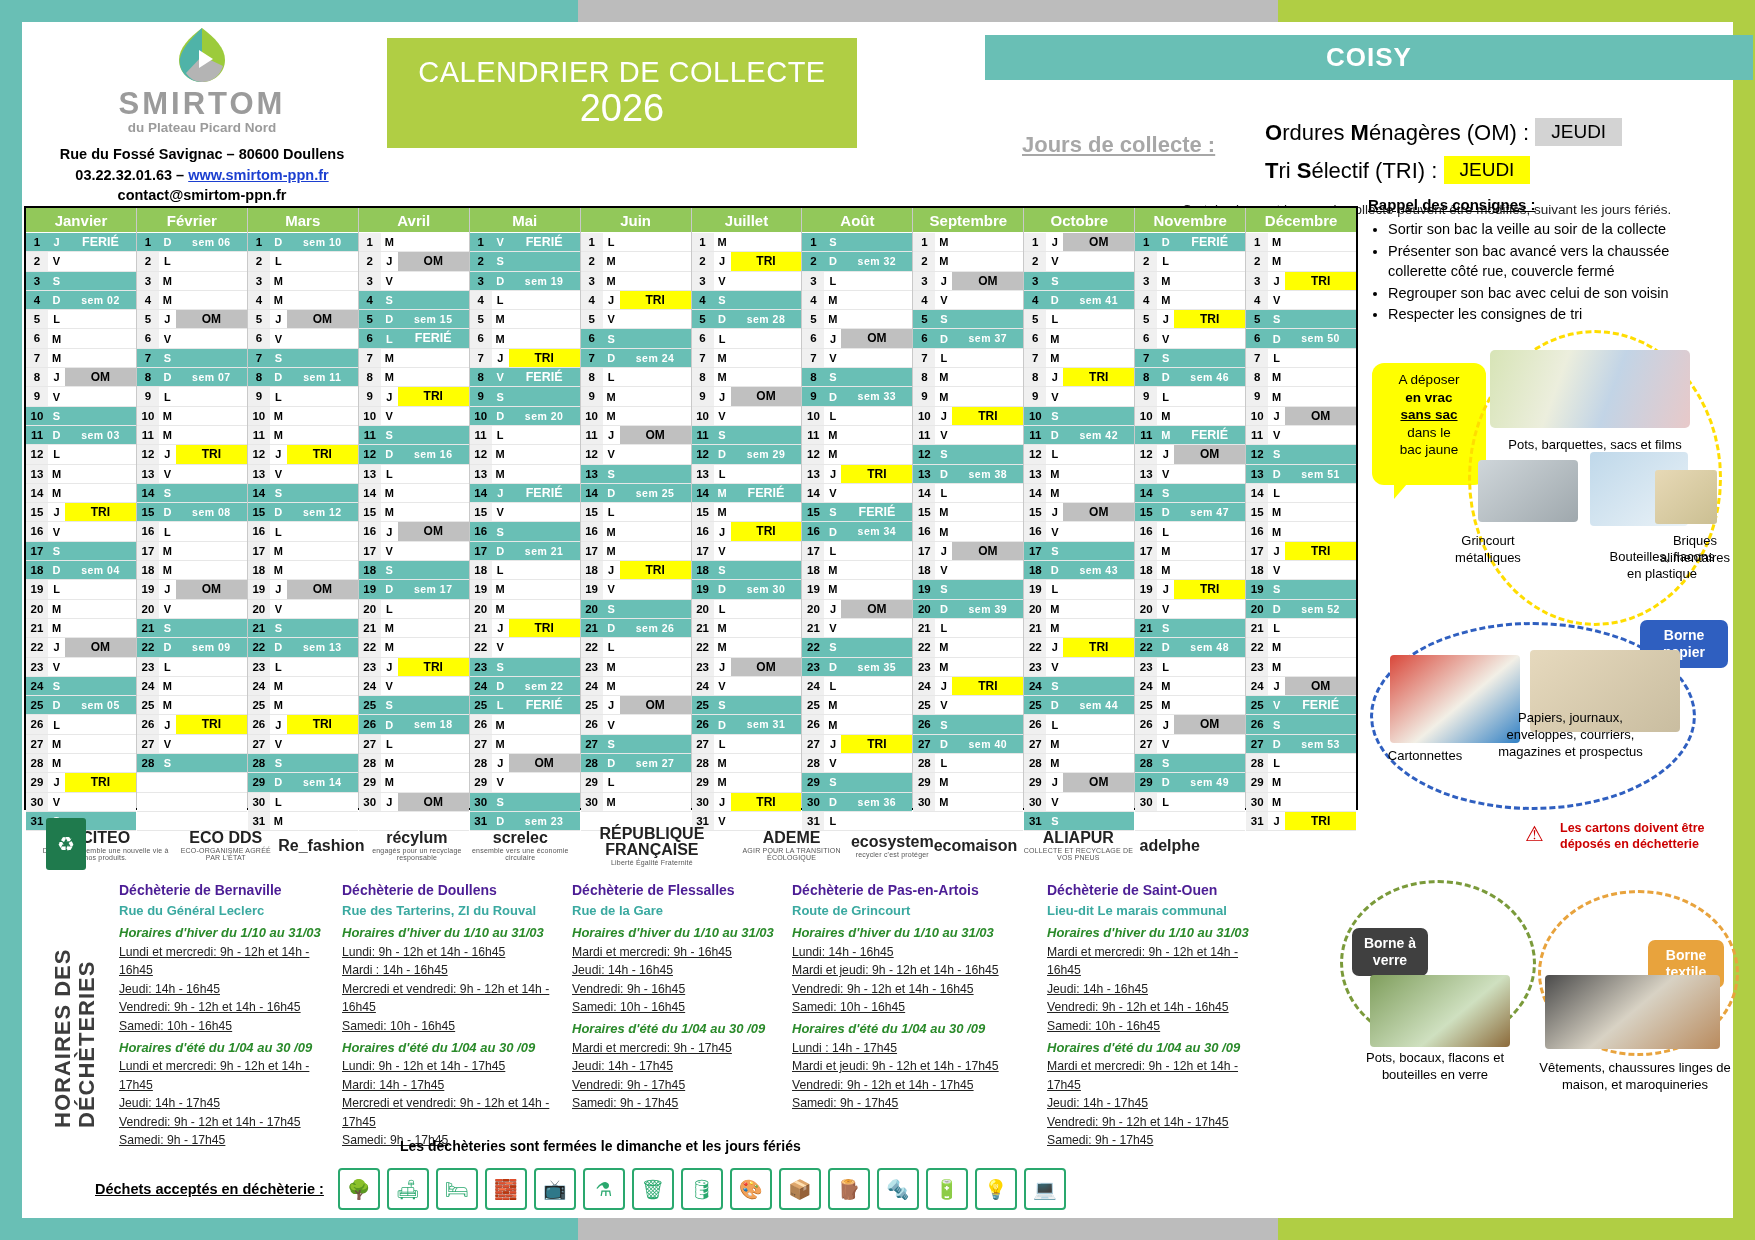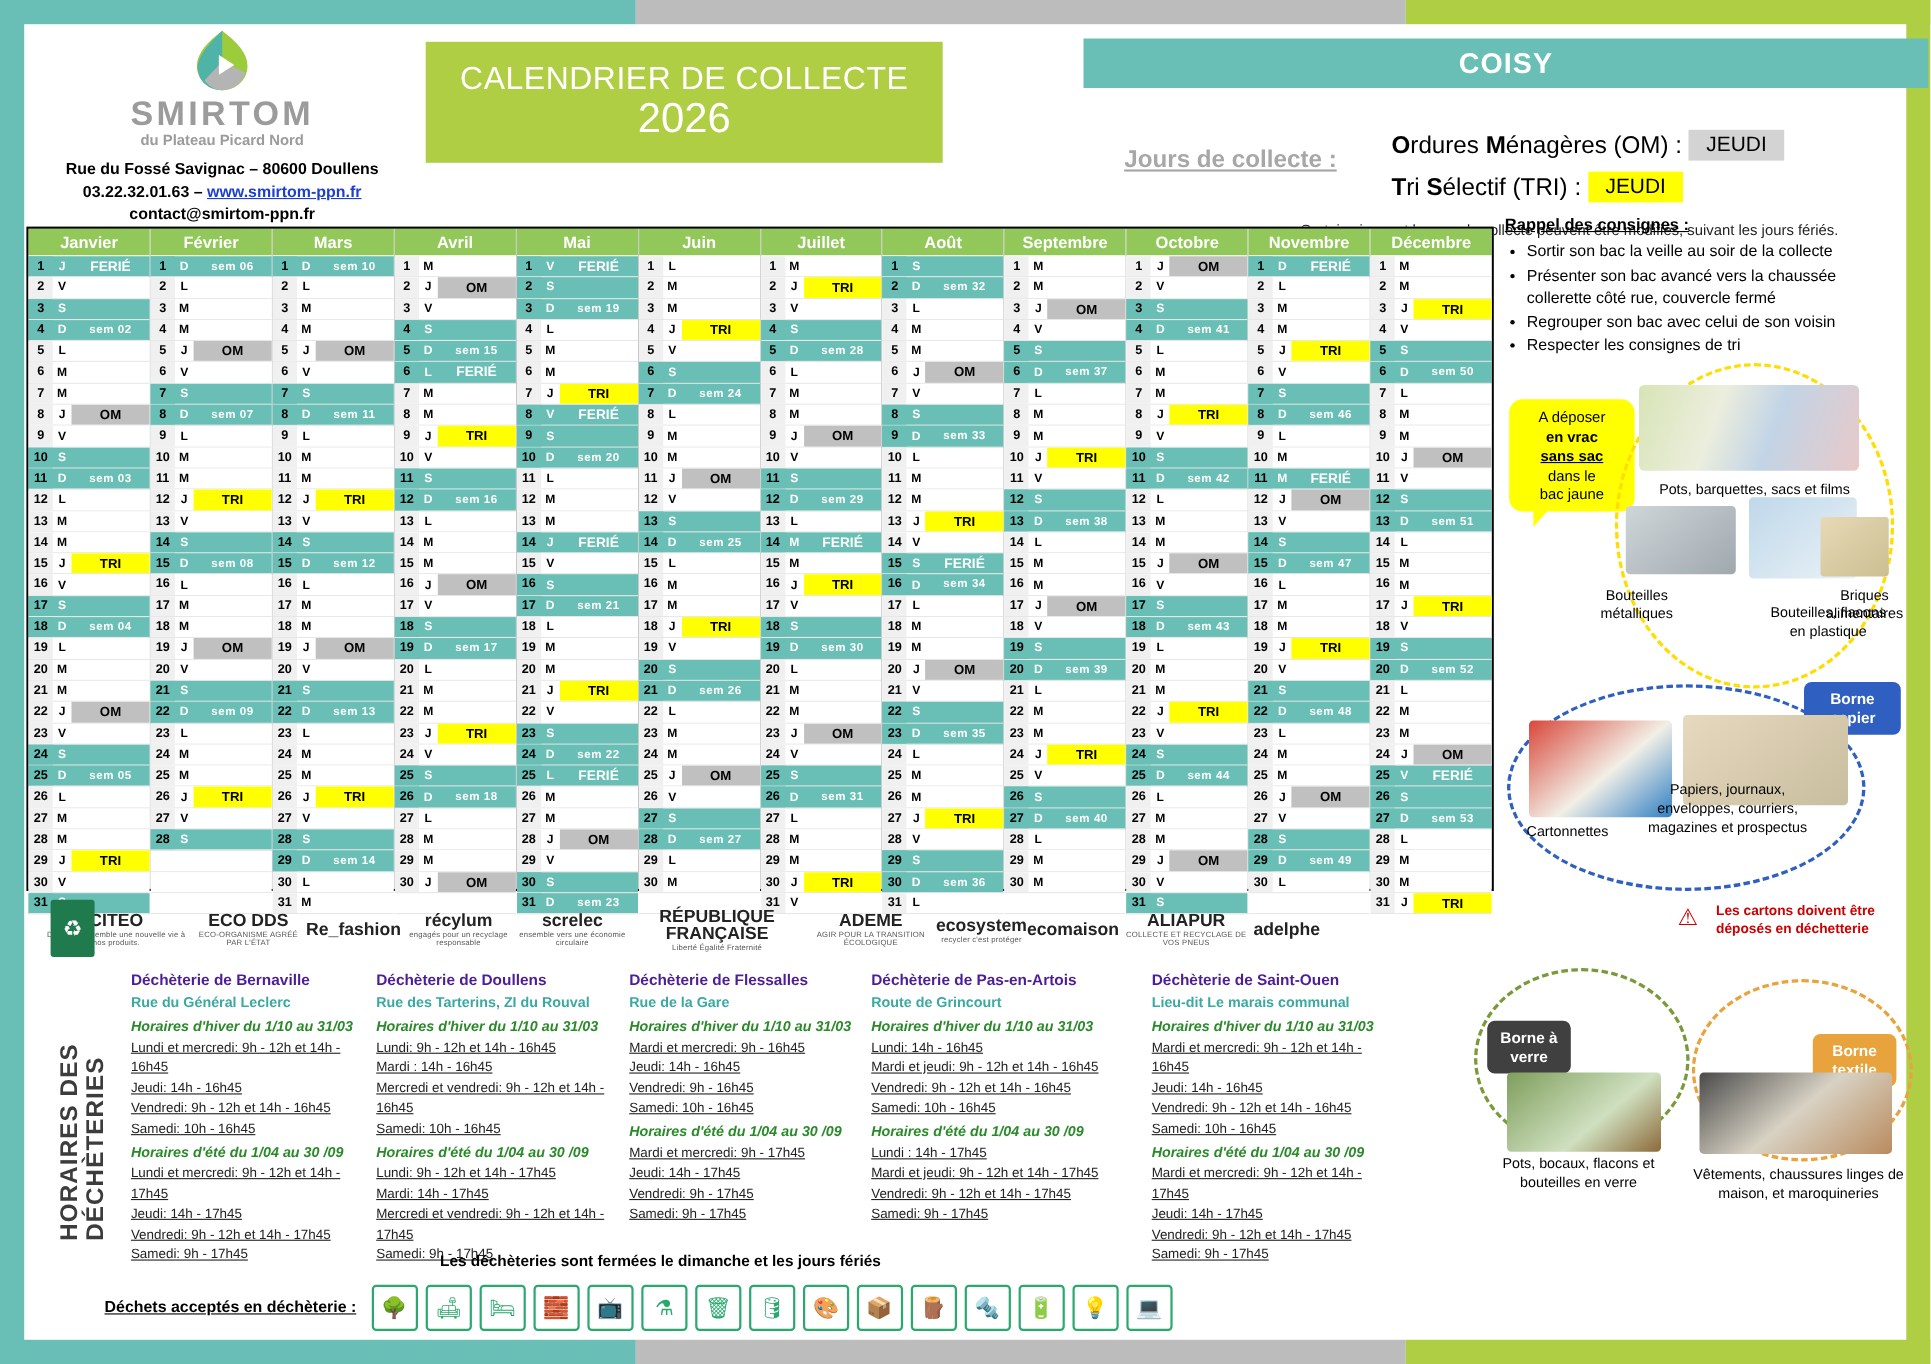--- a/index.html
+++ b/index.html
@@ -65,21 +65,21 @@
   .t-ferie{color:#fff;font-size:12.5px;}
   .t-sem{color:#fff;font-size:10.5px;font-weight:bold;letter-spacing:.5px;}
   .blank{height:18.3px;border-bottom:1px solid #e7e7e7;background:#fff;}
 
   
   #consignes{position:absolute;left:1368px;top:196px;width:360px;}
   .cons-title{font-size:15px;font-weight:bold;text-decoration:underline;color:#000;}
   .cons-list{margin:6px 0 0 0;padding-left:20px;font-size:14.5px;line-height:1.42;color:#000;}
   .cons-list li{margin-bottom:1px;}
   .bubble{position:absolute;left:1372px;top:363px;width:100px;background:#ffff00;border-radius:12px;
-    padding:8px 7px 6px;text-align:center;font-size:13.5px;line-height:1.3;}
+    padding:8px 7px 26px;text-align:center;font-size:13.5px;line-height:1.3;}
   .bubble b{font-weight:bold;}
   .bubble u{font-weight:bold;}
   .bubble:after{content:"";position:absolute;left:22px;bottom:-14px;border-width:15px 13px 0 0;
     border-style:solid;border-color:#ffff00 transparent transparent transparent;}
   .cap{position:absolute;font-size:13px;color:#000;text-align:center;line-height:1.3;}
   .ring{position:absolute;border-radius:50%;}
   .ring-y{border:3px dashed #ffdd00;}
   .ring-b{border:3px dashed #2f5fc0;}
   .ring-g{border:3px dashed #7a9a3a;}
   .ring-o{border:3px dashed #e8a33d;}
@@ -2066,21 +2066,21 @@
   <span>dans le</span><br>
   <span>bac jaune</span>
 </div>
 
 <div class="ring ring-y" style="left:1468px;top:330px;width:248px;height:290px;"></div>
 <div class="ph" style="left:1490px;top:350px;width:200px;height:78px;background:linear-gradient(110deg,#d7e4b6,#eceedd 35%,#c2d4e6 60%,#e8c9c9);border-radius:5px;"></div>
 <div class="cap" style="left:1460px;top:437px;width:270px;">Pots, barquettes, sacs et films</div>
 <div class="ph" style="left:1478px;top:460px;width:100px;height:62px;background:linear-gradient(140deg,#cfd6da,#9fa8ad);border-radius:4px;"></div>
 <div class="ph" style="left:1590px;top:452px;width:98px;height:74px;background:linear-gradient(140deg,#bfd8ea,#eaf2f7);border-radius:4px;"></div>
 <div class="ph" style="left:1655px;top:470px;width:62px;height:54px;background:linear-gradient(140deg,#e7d9b6,#cbbf92);border-radius:3px;"></div>
-<div class="cap" style="left:1428px;top:533px;width:120px;">Bouteilles métalliques</div>
+<div class="cap" style="left:1428px;top:533px;width:120px;">Grincourt métalliques</div>
 <div class="cap" style="left:1586px;top:549px;width:120px;margin-left:16px;">Bouteilles, flacons en plastique</div>
 <div class="cap" style="left:1640px;top:533px;width:110px;">Briques alimentaires</div>
 
 <div class="ring ring-b" style="left:1370px;top:622px;width:320px;height:182px;"></div>
 <div class="tagbox tag-blue" style="left:1640px;top:620px;width:70px;">
   <span>Borne papier</span>
 </div>
 <div class="ph" style="left:1390px;top:655px;width:130px;height:88px;background:linear-gradient(140deg,#d9473a,#f2efe6 55%,#2f7fc4);border-radius:4px;"></div>
 <div class="ph" style="left:1530px;top:650px;width:150px;height:82px;background:linear-gradient(140deg,#e6d9bd,#c9bda0);border-radius:4px;"></div>
 <div class="cap" style="left:1370px;top:748px;width:110px;">Cartonnettes</div>

